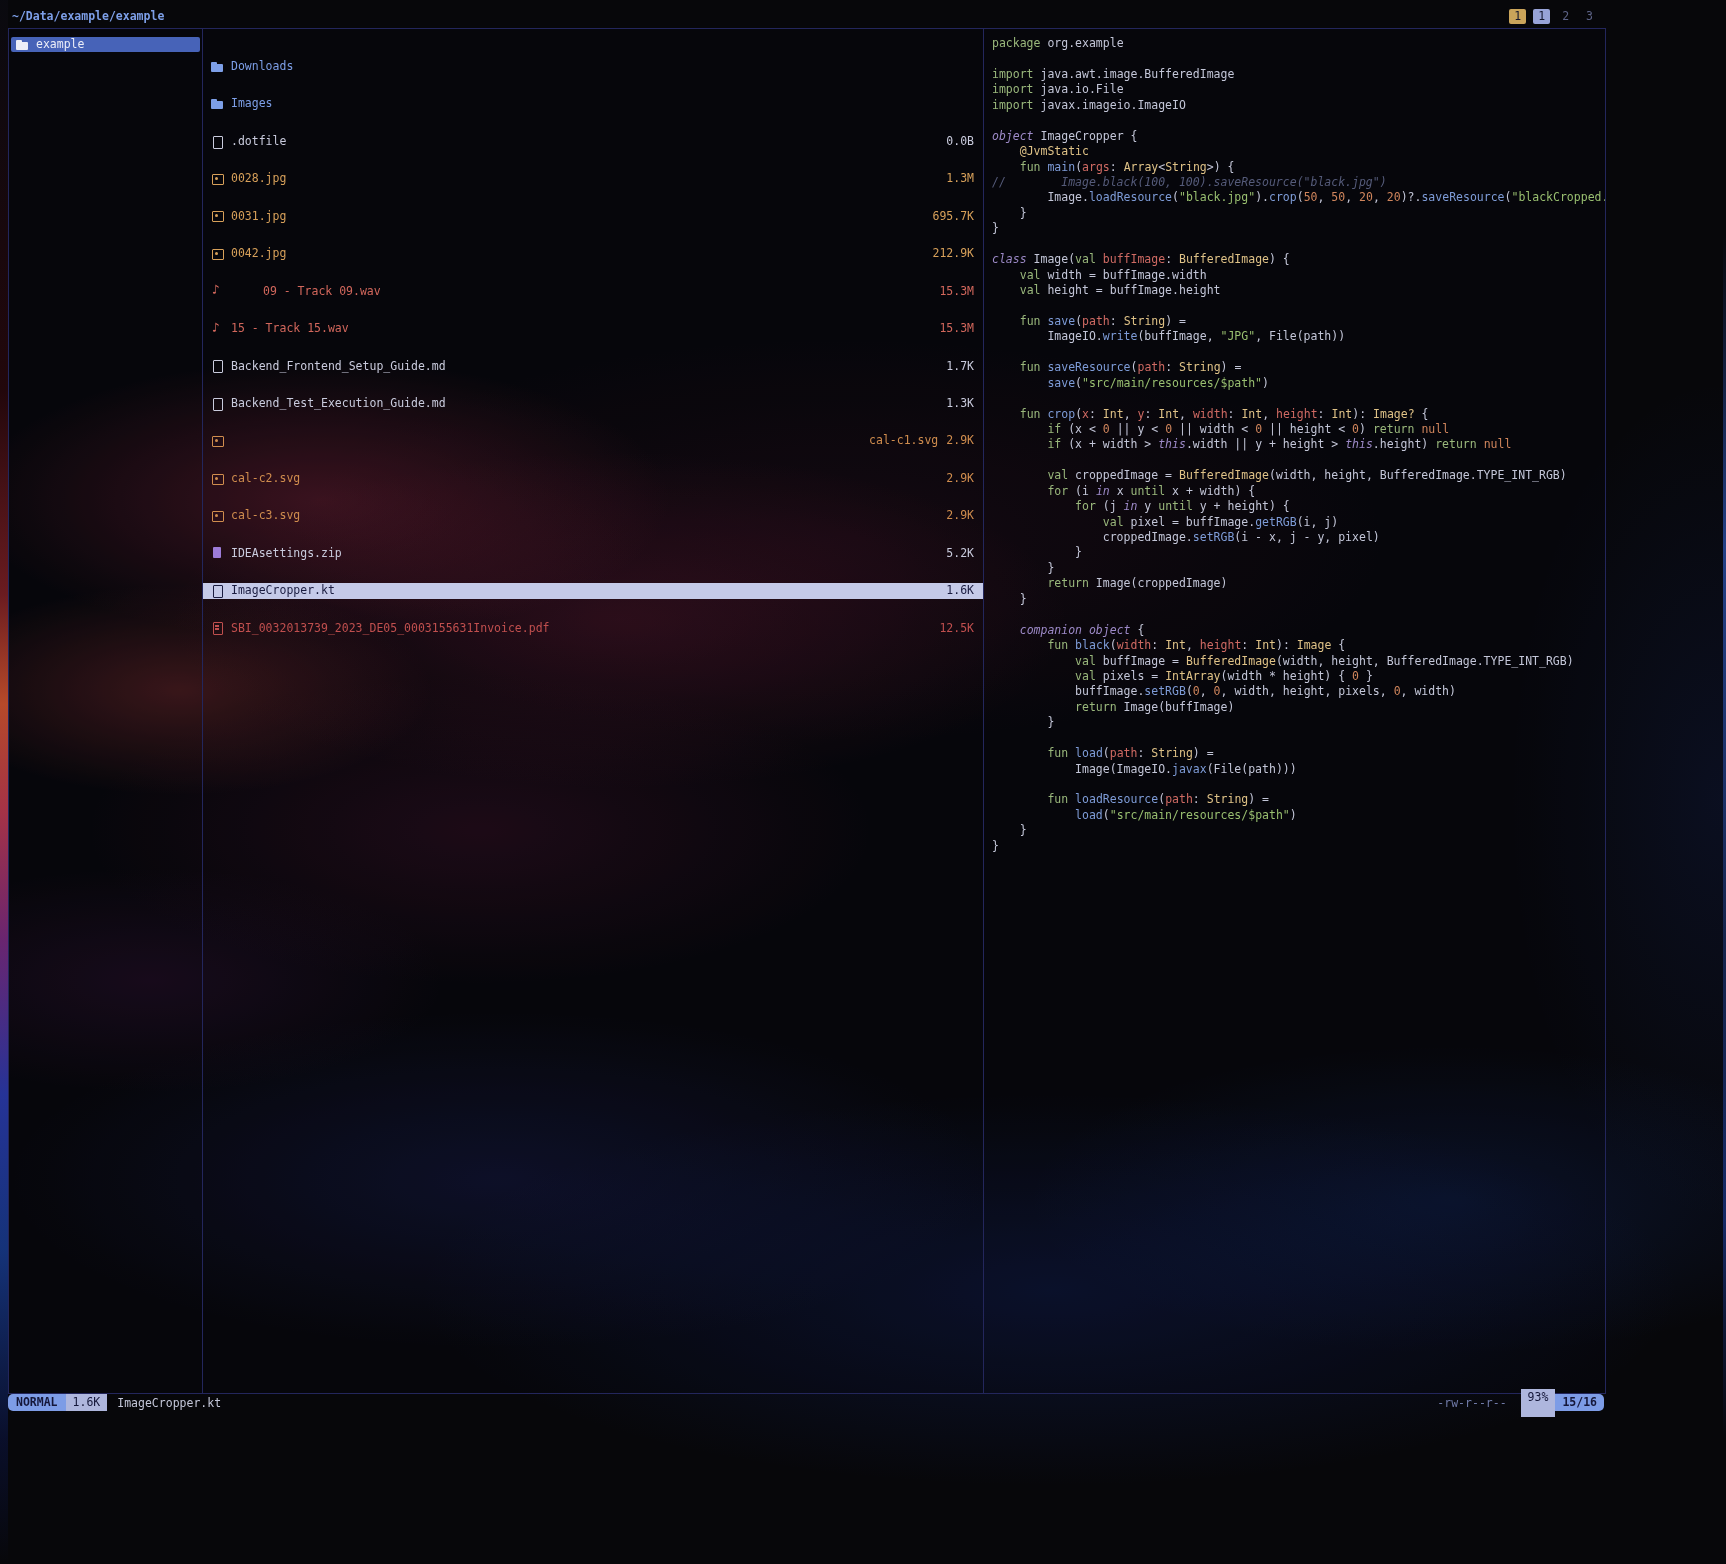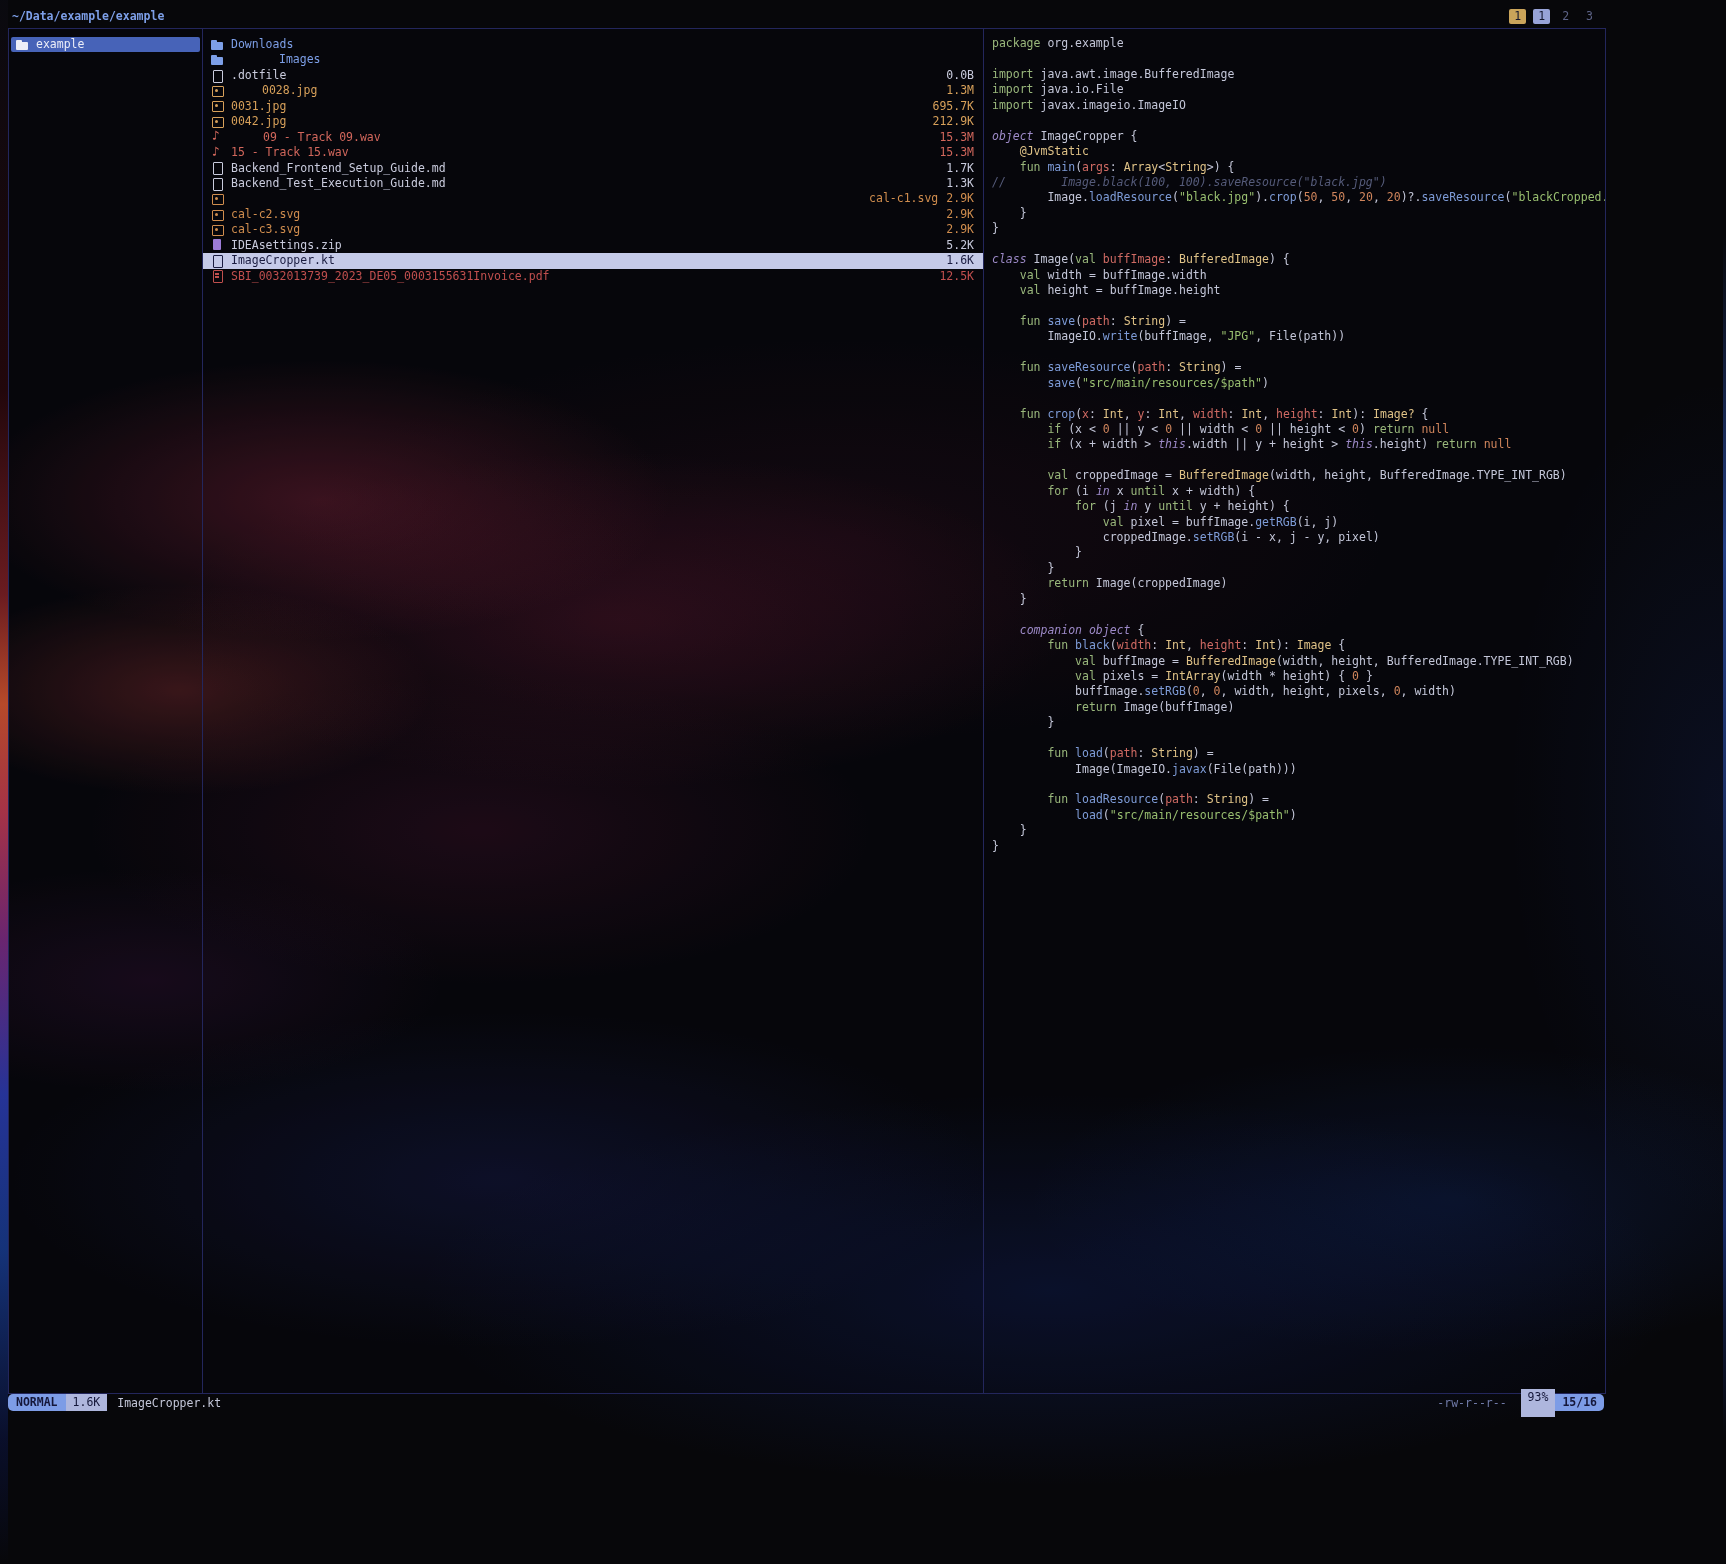--- a/index.html
+++ b/index.html
@@ -38,21 +38,21 @@
   .tab-plain{color:#5d6387;}
 
   .panels{position:absolute;left:0;top:24px;width:1596px;height:1364px;display:flex;
     border:1px solid #23265c;background:rgba(6,7,16,.18);}
   .panel{padding-top:8px;box-sizing:border-box;}
   .panel-parent{width:194px;border-right:1px solid #23265c;}
   .panel-files{width:781px;border-right:1px solid #23265c;}
   .panel-preview{flex:1;overflow:hidden;padding:7px 0 0 8px;}
 
   
-  .prow,.frow{height:15.45px;line-height:15.45px;display:flex;align-items:center;}
+  .prow,.frow{height:15.45px;line-height:15.45px;display:flex;align-items:center;margin-top:22px;}
   .prow{margin:0 2px;padding:0 5px;border-radius:2px;color:#aeb4d4;}
   .prow.sel{background:#4763b8;color:#eceef8;}
   .frow{padding:0 9px 0 8px;}
   .frow.sel{background:#c5cae8;}
   .fname{flex:1;white-space:pre;overflow:hidden;}
   .fsize{margin-left:8px;white-space:nowrap;}
 
   
   .ic{width:13px;height:12px;margin-right:7px;position:relative;display:inline-block;flex:none;}
   .ic-folder::before{content:"";position:absolute;left:0;top:3px;width:12px;height:8px;border-radius:1px;background:currentColor;}
@@ -117,31 +117,31 @@
             <span class="ic ic-folder"></span>
             <span class="fname">example</span>
           </div>
         </div>
       <div class="panel panel-files">
           <div class="frow" style="color: rgb(125, 159, 232);">
             <span class="ic ic-folder"></span>
             <span class="fname">Downloads</span>
             <span class="fsize"></span>
           </div>
-          <div class="frow" style="color: rgb(125, 159, 232); gap: 48px;">
+          <div class="frow" style="color: rgb(125, 159, 232);">
             <span class="ic ic-folder"></span>
             <span class="fname">Images</span>
             <span class="fsize"></span>
           </div>
           <div class="frow" style="color: rgb(201, 203, 221);">
             <span class="ic ic-file"></span>
             <span class="fname">.dotfile</span>
             <span class="fsize">0.0B</span>
           </div>
-          <div class="frow" style="color: rgb(215, 160, 90); gap: 31px;">
+          <div class="frow" style="color: rgb(215, 160, 90);">
             <span class="ic ic-image"></span>
             <span class="fname">0028.jpg</span>
             <span class="fsize">1.3M</span>
           </div>
           <div class="frow" style="color: rgb(215, 160, 90);">
             <span class="ic ic-image"></span>
             <span class="fname">0031.jpg</span>
             <span class="fsize">695.7K</span>
           </div>
           <div class="frow" style="color: rgb(215, 160, 90);">

